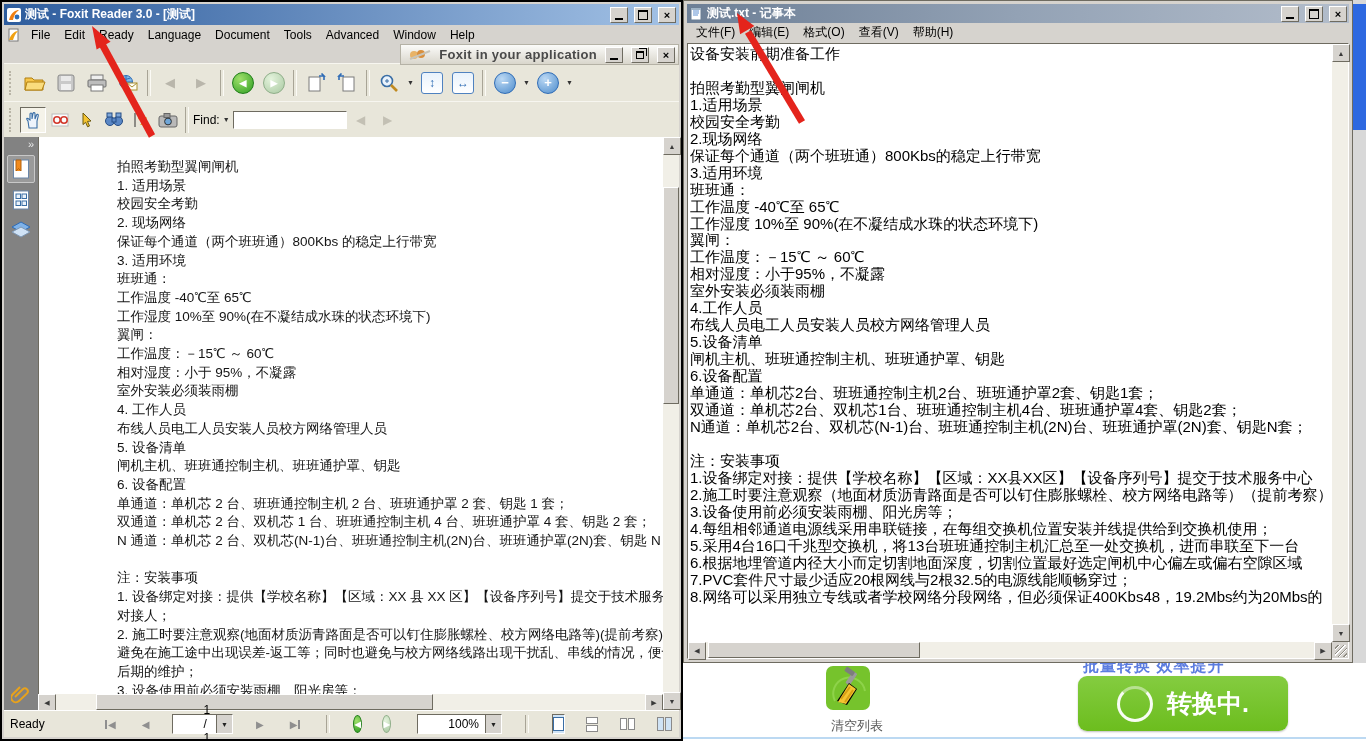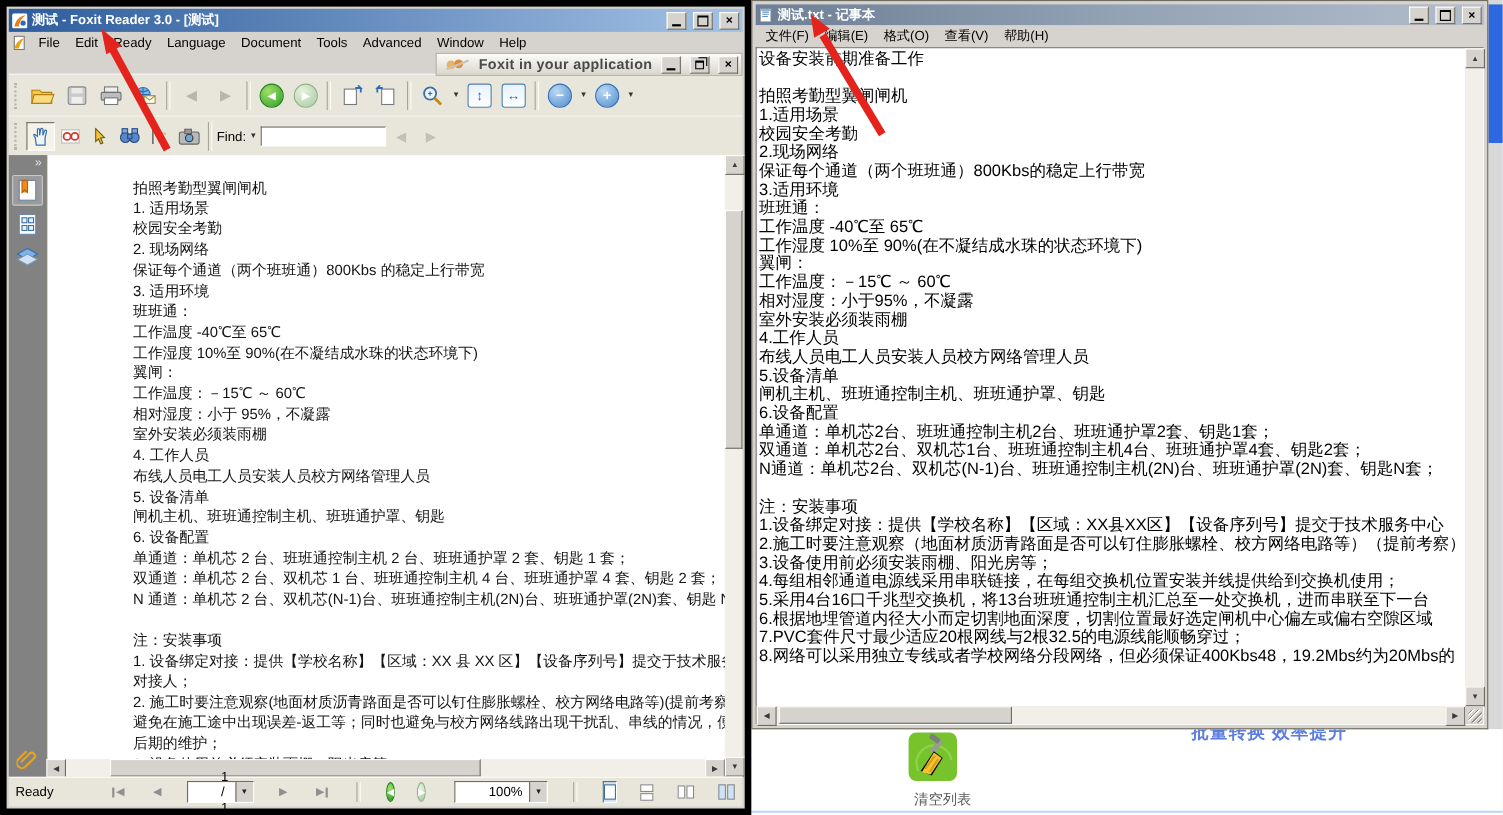--- a/index.html
+++ b/index.html
@@ -13,21 +13,21 @@
   .glyph-min{width:8px;height:2px;background:#000;margin-top:8px;}
   .glyph-max{width:8px;height:7px;border:1px solid #000;border-top:2px solid #000;}
   .glyph-restore{width:6px;height:5px;border:1px solid #000;border-top:2px solid #000;box-shadow:2px -2px 0 -0px #d6d3ce,3px -3px 0 0px #000;}
   .glyph-x{font-size:11px;font-weight:bold;line-height:10px;color:#000;}
   .scrolltrack{background:#f1efe7;}
   .sbtn{width:16px;height:16px;display:flex;align-items:center;justify-content:center;
         background:#d6d3ce;border:1px solid;border-color:#fff #6e6b60 #6e6b60 #fff;
         font-size:7px;color:#3a3a3a;flex:none;cursor:pointer;}
   .thumb{background:#d6d3ce;border:1px solid;border-color:#fff #6e6b60 #6e6b60 #fff;}
   
-  #foxit{left:0;top:0;width:683px;height:741px;background:#d6d3ce;border:6px solid #000000;
+  #foxit{left:0;top:0;width:683px;height:741px;background:#d6d3ce;border:2px solid #000000;
          padding:2px;display:flex;flex-direction:column;z-index:2;}
   .fx-title{height:21px;flex:none;background:linear-gradient(90deg,#2d5c9d,#6f94c4 55%,#a3c2e6);
             display:flex;align-items:center;color:#fff;font-weight:bold;font-size:12px;padding:0 3px;gap:4px;}
   .fx-title .spacer{flex:1;}
   .fx-menubar{height:19px;flex:none;display:flex;align-items:center;font-size:12px;color:#000;padding-left:3px;gap:0;}
   .fx-menubar .mi{padding:2px 7px;cursor:pointer;}
   .fx-adrow{height:19px;flex:none;position:relative;}
   .fx-ad{position:absolute;right:0px;top:0px;height:19px;display:flex;align-items:center;
          background:linear-gradient(180deg,#fbfbf9,#d9d6cc);border:1px solid #b5b2a6;padding:0 3px 0 6px;gap:6px;}
   .fx-ad-text{font-size:13px;font-weight:bold;color:#4a4a4a;letter-spacing:0.3px;}
@@ -120,20 +120,24 @@
       <polygon points="13,37 24,19 31,24 21,39" fill="#f5c431"></polygon>
       <path d="M16 34 L25 22 M20 37 L28 25" stroke="#d89f15" stroke-width="2"></path>
     </svg>
     <div class="clear-label">清空列表</div>
   </div>
 
   <div class="promo-clip">
     <span class="promo-text">批量转换 效率提升</span>
   </div>
 
+  <div class="convert-btn">
+    <div class="spin-ring"></div>
+    <span class="convert-label">转换中.</span>
+  </div>
 
   <div class="conv-bottomline"></div>
 </div>
 
 <div class="abs" id="notepad">
   <div class="np-title">
     <svg width="14" height="14" viewBox="0 0 14 14">
       <rect x="2" y="1" width="10" height="12" fill="#fff" stroke="#6a7f94"></rect>
       <line x1="4" y1="4" x2="10" y2="4" stroke="#5f8fd0"></line>
       <line x1="4" y1="6" x2="10" y2="6" stroke="#5f8fd0"></line>

